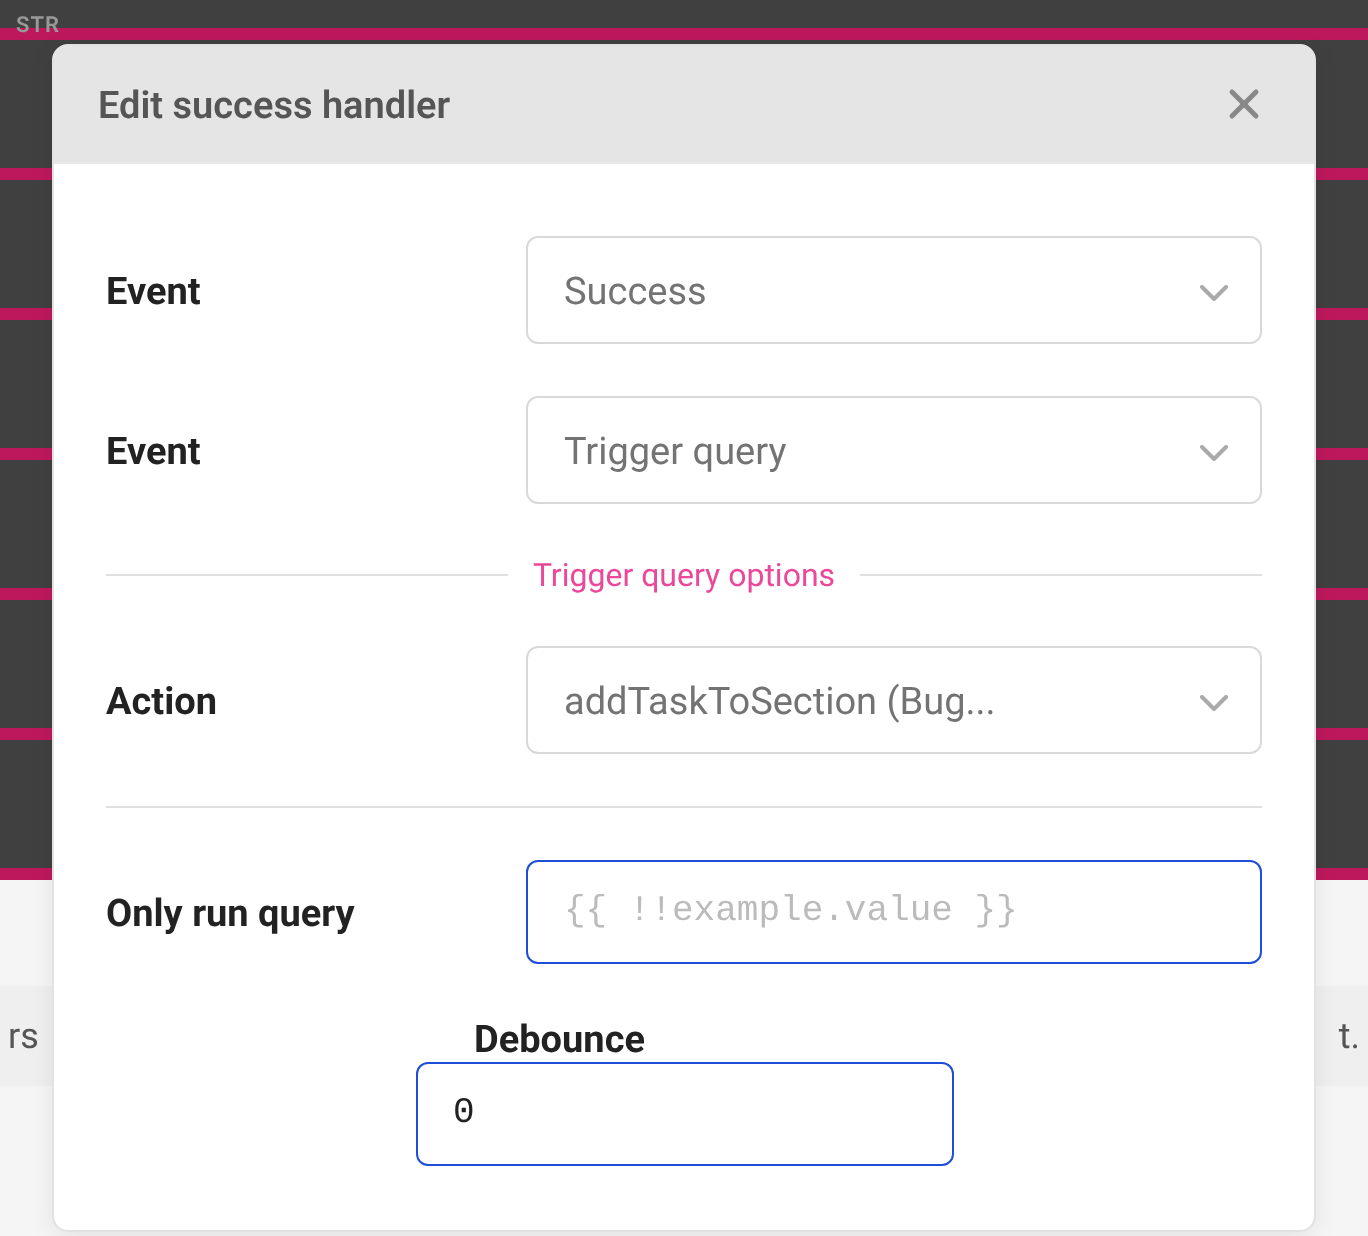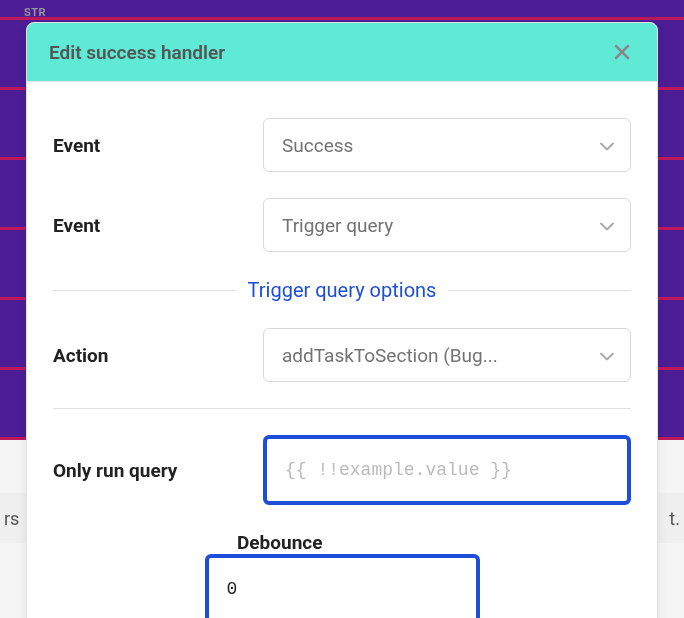--- a/index.html
+++ b/index.html
@@ -16,26 +16,26 @@
       overflow: hidden;
     }
     .bg-rows {
       position: absolute;
       top: 0;
       left: 0;
       right: 0;
     }
     .bg-row {
       height: 70px;
-      border-bottom: 3px solid #be185d;
-      background: #4c1d95;
+      border-bottom: 6px solid #be185d;
+      background: #404040;
       font-size: 11px;
       font-weight: 600;
       color: #999;
-      padding: 6px 24px;
+      padding: 6px 8px;
       letter-spacing: 0.5px;
     }
     .bg-row.first {
       height: 20px;
     }
     .bg-bottom {
       position: absolute;
       bottom: 75px;
       left: 0;
       right: 0;
@@ -53,21 +53,21 @@
       top: 22px;
       left: 26px;
       width: 632px;
       background: #fff;
       border: 1px solid #e2e2e2;
       border-radius: 8px;
       box-shadow: 0 2px 12px rgba(0,0,0,0.08);
       overflow: hidden;
     }
     .modal-header {
-      background: #5eead4;
+      background: #e5e5e5;
       padding: 16px 22px;
       display: flex;
       justify-content: space-between;
       align-items: center;
       border-bottom: 1px solid #e8e8e8;
     }
     .modal-title {
       font-size: 19px;
       font-weight: 600;
       color: #555;
@@ -134,34 +134,34 @@
       align-items: center;
       margin: 0 0 26px 0;
       gap: 12px;
     }
     .divider-line {
       flex: 1;
       height: 1px;
       background: #e0e0e0;
     }
     .divider-label {
-      font-size: 20px;
-      color: #1d4ed8;
+      font-size: 16px;
+      color: #ec4899;
       white-space: nowrap;
     }
     .hr {
       border: none;
       border-top: 1px solid #e0e0e0;
       margin: 0 0 26px 0;
     }
     .text-input {
       width: 100%;
-      border: 4px solid #1d4ed8;
+      border: 1px solid #1d4ed8;
       border-radius: 6px;
-      height: 70px;
+      height: 52px;
       padding: 0 18px;
       font-size: 18px;
       font-family: "SFMono-Regular", Consolas, "Liberation Mono", Menlo, monospace;
       color: #222;
       background: #fff;
     }
     .text-input::placeholder {
       color: #bbb;
     }
   </style>

